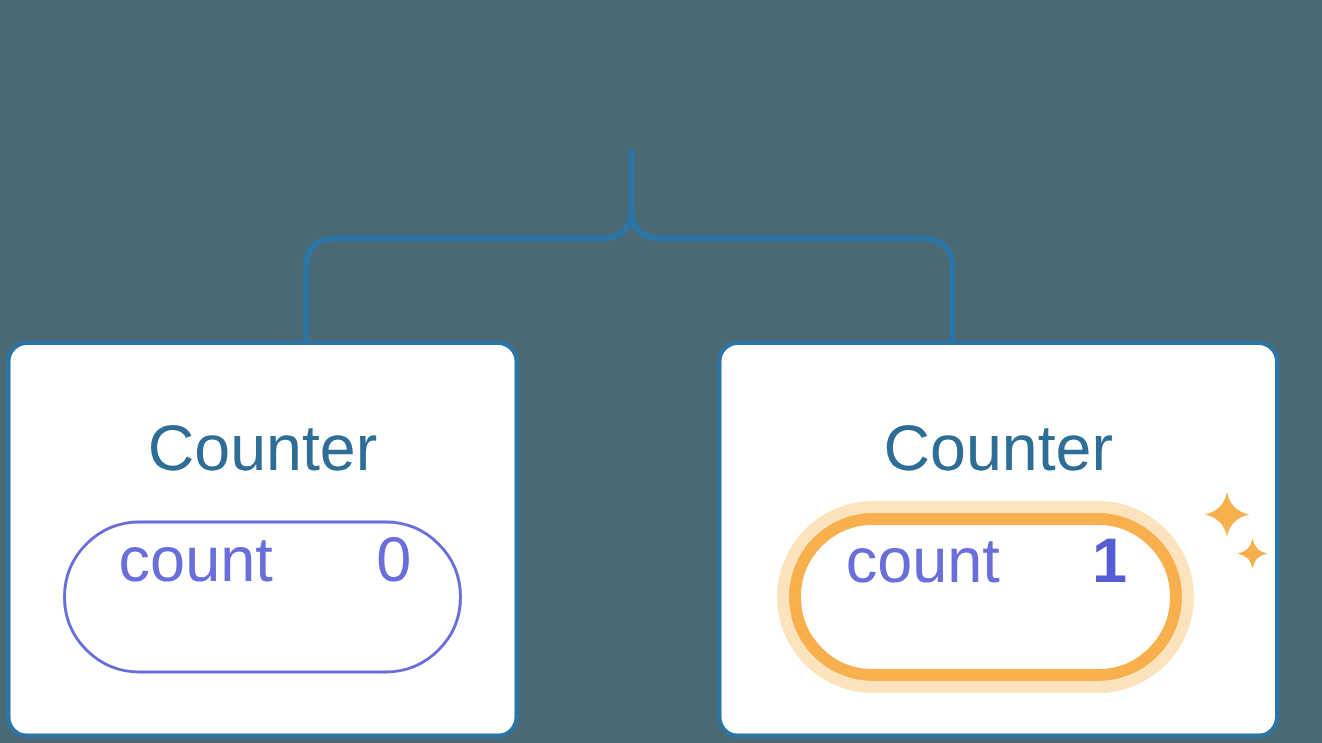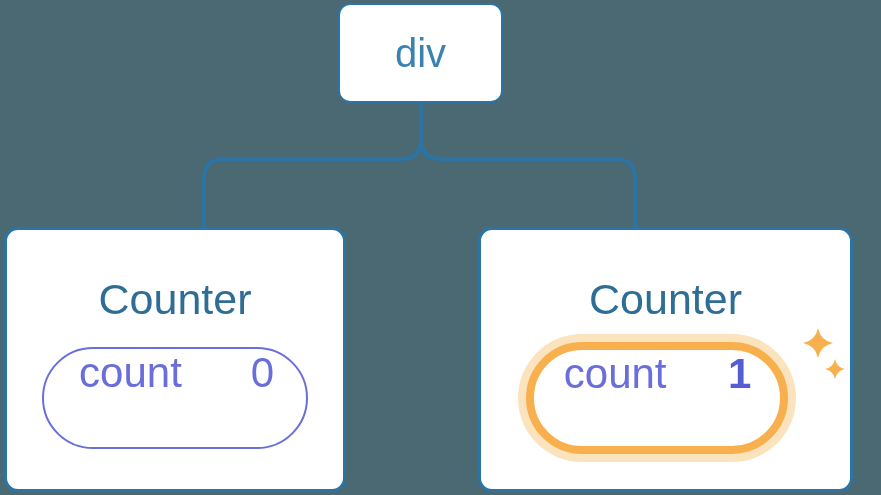--- a/index.html
+++ b/index.html
@@ -55,23 +55,20 @@
 </head>
 <body>
 
 <div class="canvas">
 
   <svg class="connector-svg" width="881" height="495" viewBox="0 0 881 495">
     <path d="M421 101 V139 Q421 159 401 159 H224 Q204 159 204 179 V228" fill="none" stroke="#2b74a4" stroke-width="4" stroke-linecap="round"></path>
     <path d="M421 101 V139 Q421 159 441 159 H615 Q635 159 635 179 V228" fill="none" stroke="#2b74a4" stroke-width="4" stroke-linecap="round"></path>
   </svg>
 
-  <div class="node-root">
-    <span class="node-root-label">div</span>
-  </div>
 
   <div class="card card-left">
     <div class="card-title">Counter</div>
     <div class="pill pill-plain">
       <div class="pill-cell pill-key">count</div>
       <div class="pill-divider-plain"></div>
       <div class="pill-cell pill-value">0</div>
     </div>
   </div>
 

